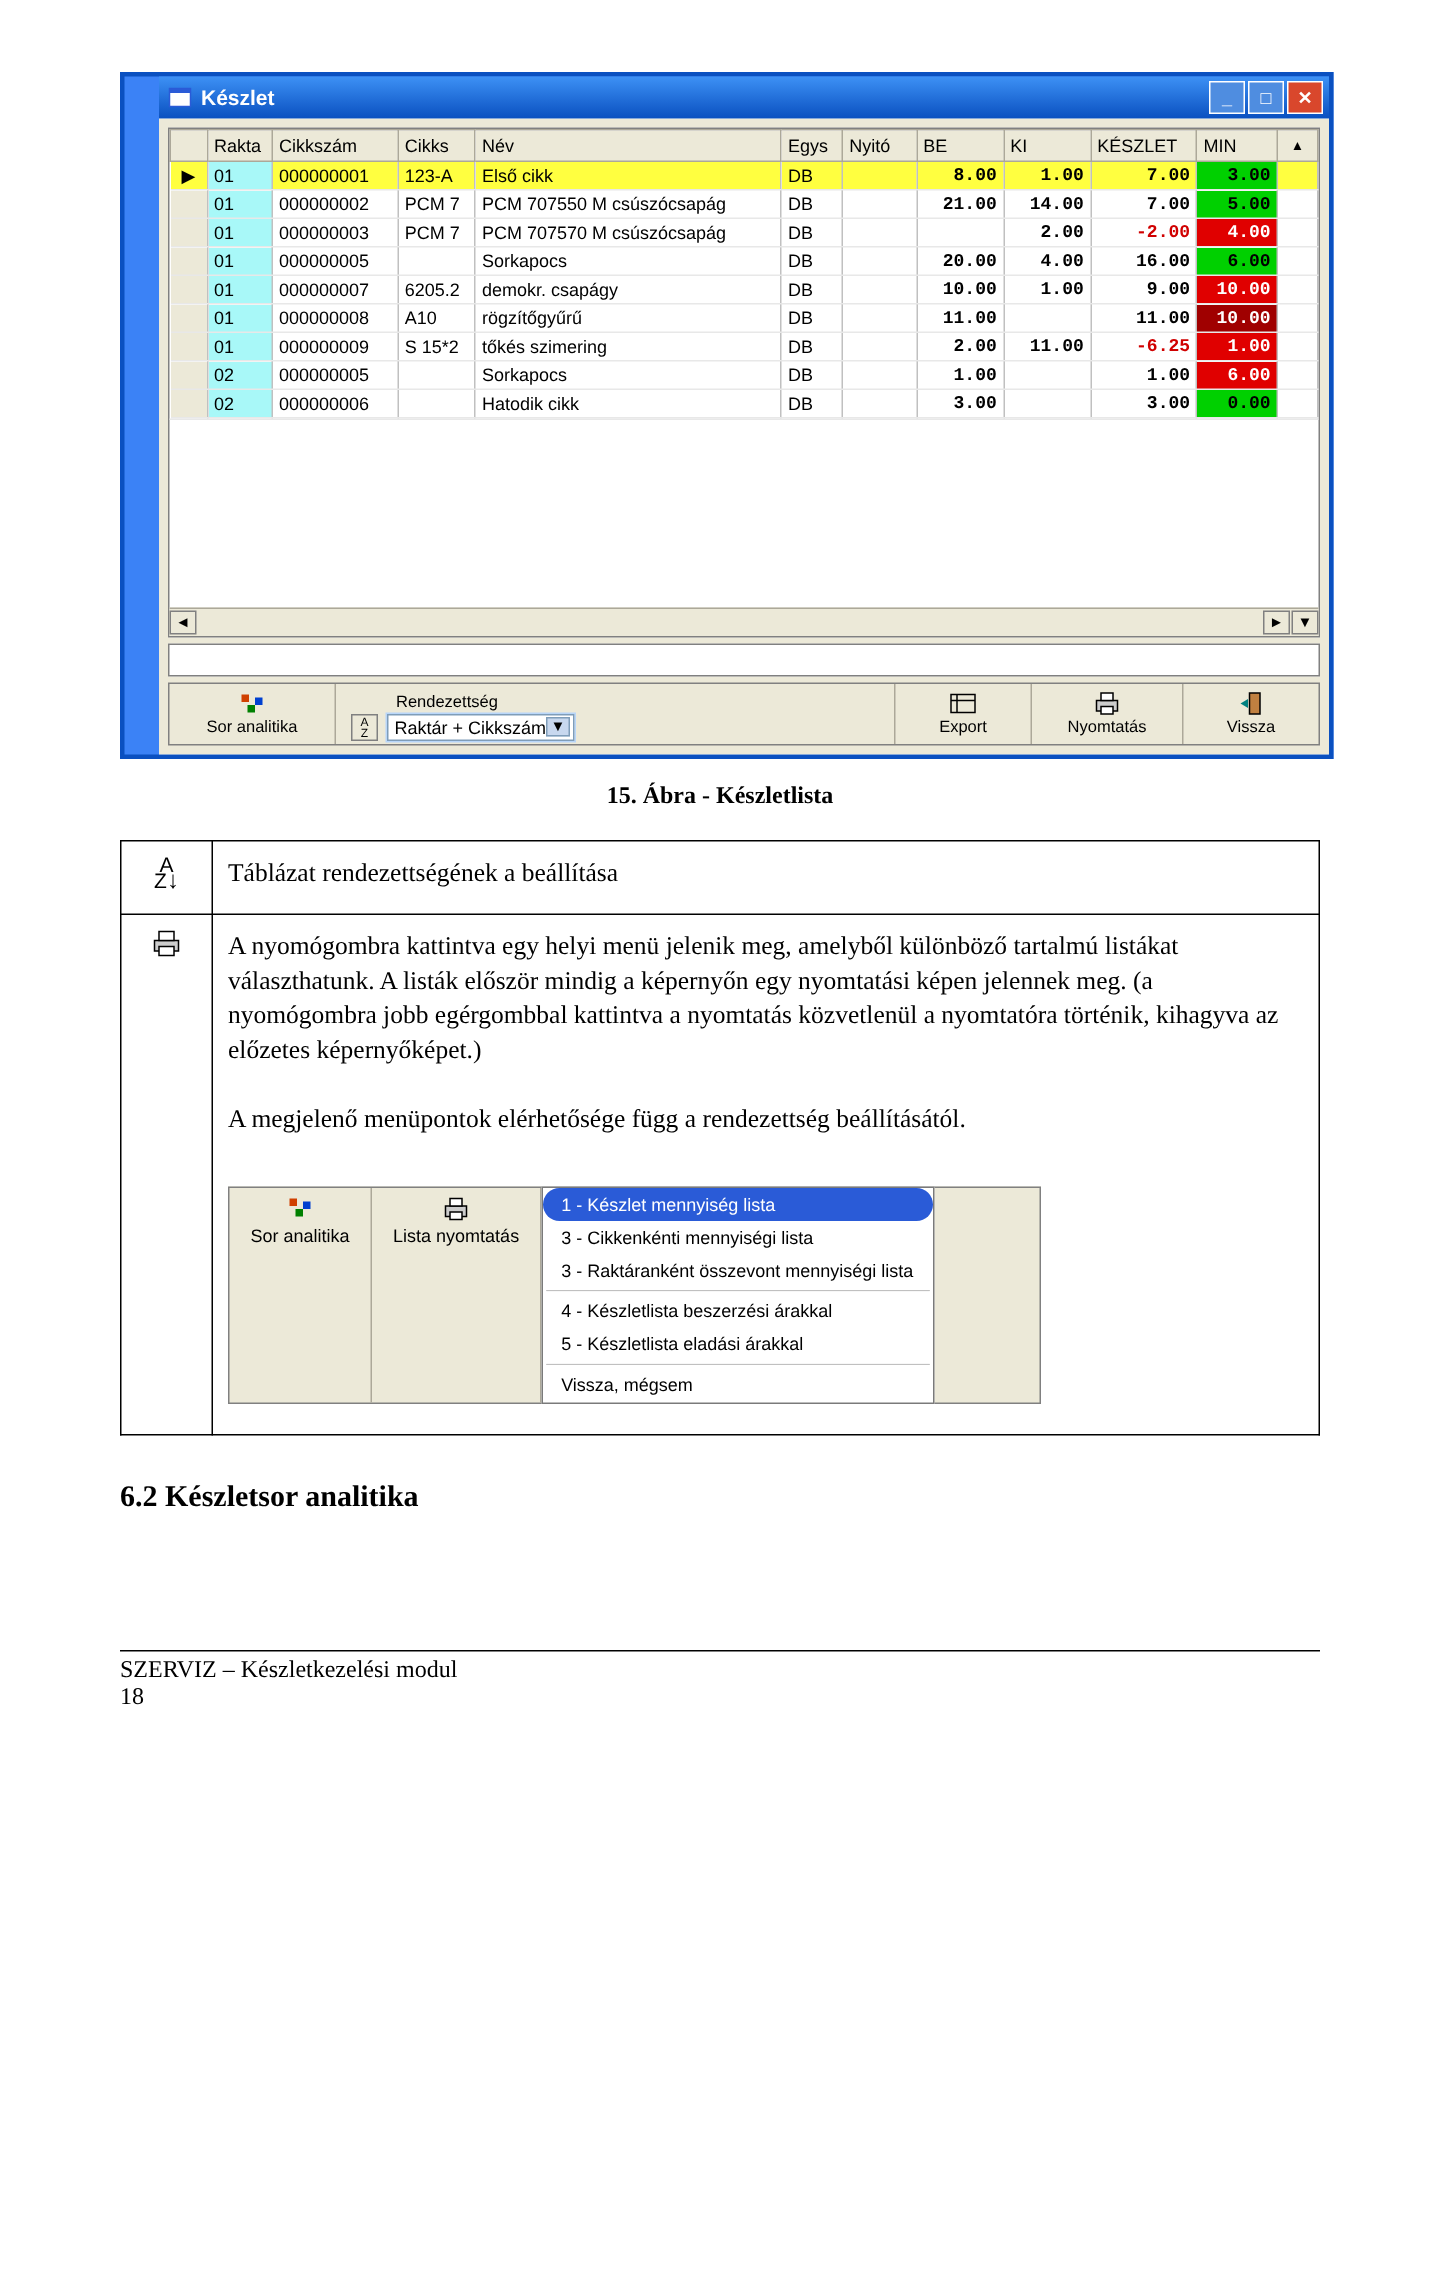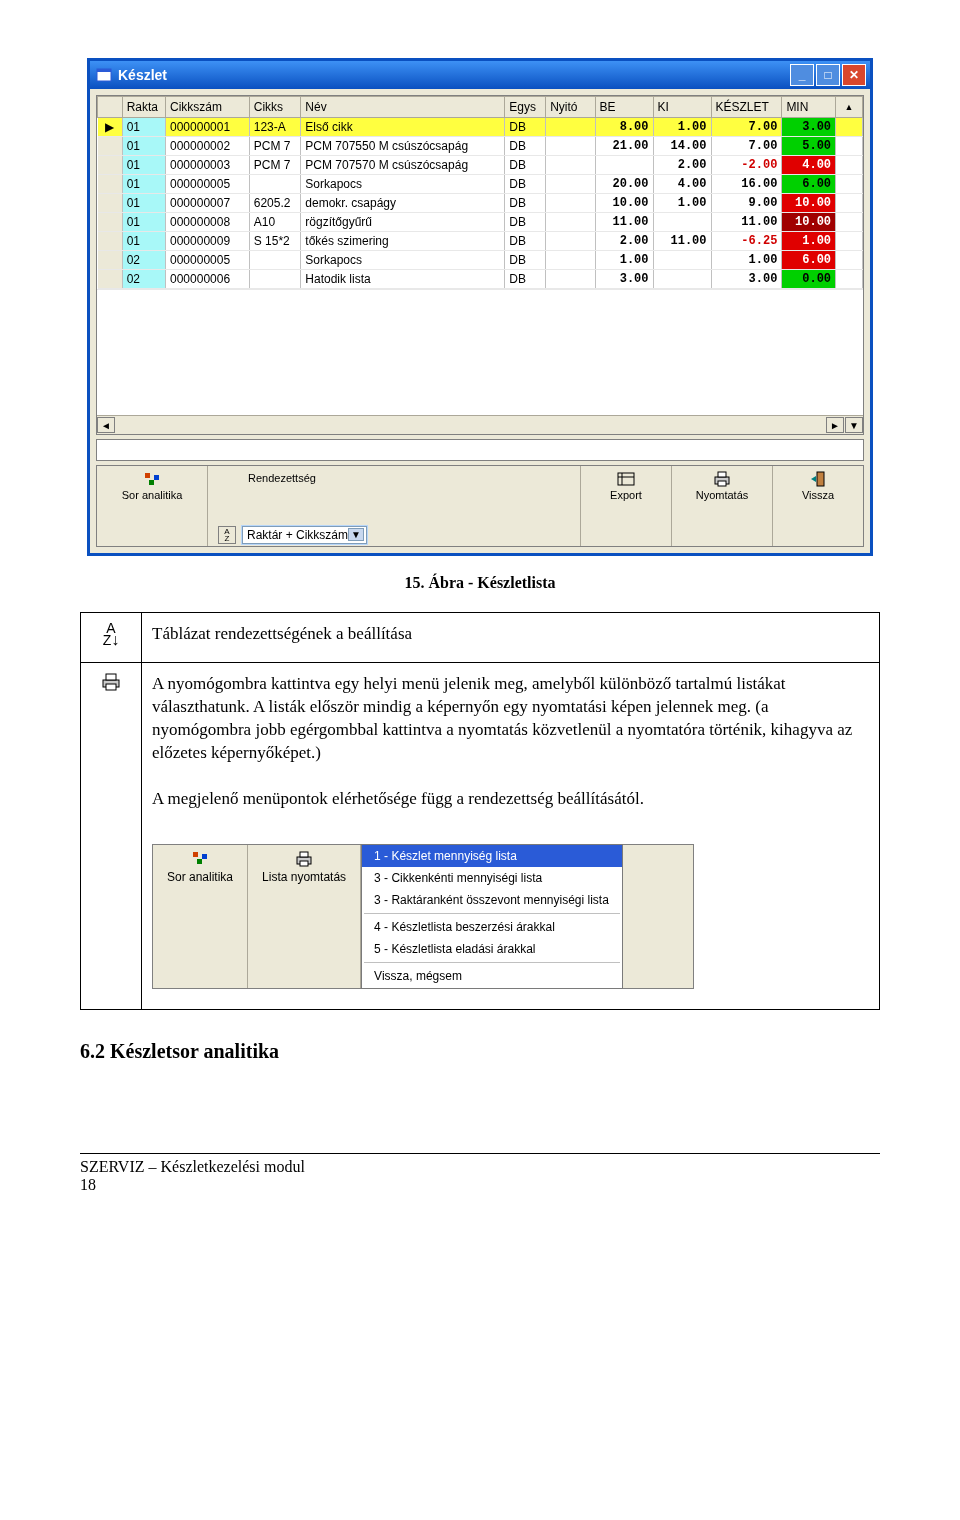--- a/index.html
+++ b/index.html
@@ -1,18 +1,18 @@
 <!DOCTYPE html>
 <html><head>
 <meta charset="utf-8">
 <style>
   body { margin:0; padding:0; font-family:"Times New Roman",serif; background:#fff; width:960px;}
   .page { padding:40px 80px 30px 80px; }
   
-  .win { border:3px solid #0a50c0; background:#3b82f6; font-family:Tahoma,Arial,sans-serif; font-size:12px; color:#000; margin:18px auto; width:780px;}
+  .win { border:3px solid #0a50c0; background:#3b82f6; font-family:Tahoma,Arial,sans-serif; font-size:12px; color:#000; margin:8px auto; width:780px;padding-left:23px;}
   .titlebar { height:28px; background:linear-gradient(#3d91f5,#0a50c0); display:flex; align-items:center; padding:0 4px; color:#fff;}
   .titlebar .icon { width:16px; height:16px; margin:0 6px 0 2px;}
   .titlebar .title { font-weight:bold; font-size:14px; flex:1;}
   .winbtn { width:22px; height:20px; margin-left:2px; display:flex; align-items:center; justify-content:center; border:1px solid #fff; background:#4f8de0; color:#fff; font-weight:bold; font-size:12px;}
   .winbtn.close { background:#d9472c; border-color:#fff;}
   .client { background:#ece9d8; padding:6px;}
   
   .gridwrap { border:1px solid #808080; background:#fff; height:338px; display:flex; flex-direction:column;}
   table.grid { border-collapse:collapse; width:100%; font-family:Tahoma,Arial,sans-serif; font-size:12px;}
   table.grid th { background:#ece9d8; border:1px solid #aca899; height:18px; text-align:left; padding:1px 4px; font-weight:normal; white-space:nowrap; overflow:hidden;}
@@ -25,21 +25,21 @@
   .redCell { background:#e00000 !important; color:#fff;}
   .darkRedCell { background:#a00000 !important; color:#fff;}
   .neg { color:#d00000;}
   .filler { flex:1; border-top:1px solid #e8e8e8;}
   .hscroll { height:18px; background:#ece9d8; border-top:1px solid #aca899; display:flex; align-items:center;}
   .hscroll .arrow { width:16px; height:14px; border:1px solid #808080; background:#ece9d8; display:flex; align-items:center; justify-content:center; font-size:10px;}
   .hscroll .track { flex:1;}
   .vscroll-head { width:16px; background:#ece9d8;}
   
   .toolbar { display:flex; border:1px solid #808080; background:#ece9d8; margin-top:4px;}
-  .tbtn { flex:0 0 auto; padding:4px 10px 2px 10px; border-right:1px solid #aca899; text-align:center; font-size:11px;gap:40px;}
+  .tbtn { flex:0 0 auto; padding:4px 10px 2px 10px; border-right:1px solid #aca899; text-align:center; font-size:11px;}
   .tbtn .ic { height:18px; display:flex; align-items:center; justify-content:center; margin-bottom:1px;}
   .tbtn.grow { flex:1;}
   .ordBox { display:flex; flex-direction:column; align-items:flex-start;}
   .ordBox .lbl { font-size:11px; margin:2px 0 2px 30px;}
   .ordRow { display:flex; align-items:center;}
   .ordSort { width:16px; height:16px; border:1px solid #808080; margin-right:6px; display:flex; align-items:center; justify-content:center; font-size:9px;}
   .ordSel { border:1px solid #7f9db9; background:#fff; padding:1px 18px 1px 4px; font-size:12px; position:relative; box-shadow:0 0 0 1px #b8d6f9;}
   .ordSel:after { content:"▼"; position:absolute; right:2px; top:1px; font-size:10px; background:#c8d8ef; border:1px solid #7f9db9; width:14px; text-align:center;}
   
   .caption { text-align:center; font-weight:bold; font-size:16px; margin:16px 0 20px 0;}
@@ -51,21 +51,21 @@
   .iconScatter { width:18px; height:14px; position:relative; display:inline-block;}
   .iconScatter b { position:absolute; width:5px; height:5px;}
   .link { color:#0000c0;}
   .ital { font-style:italic; font-weight:bold;}
   
   .ctxWrap { border:1px solid #808080; display:flex; background:#ece9d8; font-family:Tahoma,Arial; font-size:12px; width:540px; margin:10px 0;}
   .ctxTb { display:flex;}
   .ctxBtn { padding:6px 14px 3px 14px; border-right:1px solid #aca899; text-align:center;}
   .ctxBtn .ic { height:18px;}
   .menu { background:#fff; border:1px solid #7a7a7a; width:260px; font-size:12px; margin:-1px 0 -1px 0;}
-  .menu div { padding:3px 12px; border-bottom:0;}
+  .menu div { padding:3px 12px; border-bottom:0;border-radius:11px;}
   .menu .hi { background:#2a5bd7; color:#fff;}
   .menu .sep { border-top:1px solid #c0c0c0; margin:2px 2px; padding:0; height:0;}
   
   .closeRow td { padding:18px 10px;}
   h3.sec { font-weight:bold; font-size:20px; margin:30px 0 60px 0;}
   hr { border:none; border-top:1px solid #000; margin:0;}
   .footer { display:flex; justify-content:space-between; font-size:16px; padding:4px 0 10px 0;flex-direction:column;}
 </style>
 </head>
 <body>
@@ -229,21 +229,21 @@
                 <td class="num"></td>
                 <td class="num">1.00</td>
                 <td class="num redCell">6.00</td>
                 <td></td>
               </tr>
               <tr>
                 <td class="pointer"></td>
                 <td class="rakta">02</td>
                 <td>000000006</td>
                 <td></td>
-                <td>Hatodik lista</td>
+                <td>Hatodik cikk</td>
                 <td>DB</td>
                 <td class="num"></td>
                 <td class="num">3.00</td>
                 <td class="num"></td>
                 <td class="num">3.00</td>
                 <td class="num greenCell">0.00</td>
                 <td></td>
               </tr>
             </tbody>
       </table>

